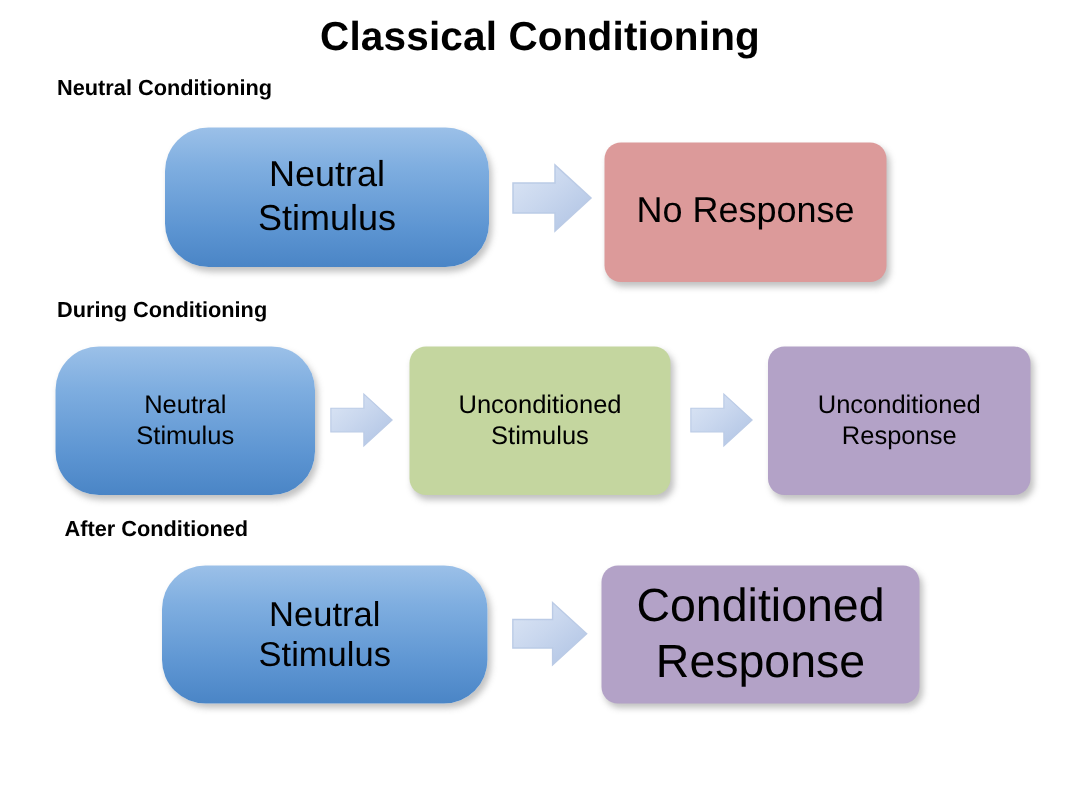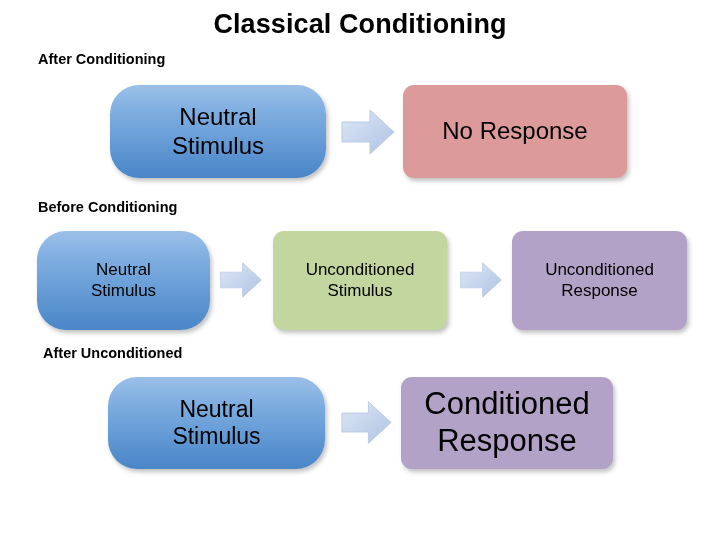--- a/index.html
+++ b/index.html
@@ -83,21 +83,21 @@
   .box.purple {
     background: #B3A2C7;
   }
 
   
   #box-ns-1 {
     left: 110px; top: 85px; width: 216px; height: 93px;
     font-size: 24px;
   }
   #box-no-response {
-    left: 403px; top: 85px; width: 224px; height: 93px;
+    left: 403px; top: 95px; width: 188px; height: 93px;
     font-size: 24px;
   }
 
   
   #box-ns-2 {
     left: 37px; top: 231px; width: 173px; height: 99px;
     font-size: 17px;
   }
   #box-ucs {
     left: 273px; top: 231px; width: 174px; height: 99px;
@@ -128,21 +128,21 @@
   #arrow-3 { left: 459px; top: 258px; width: 44px; height: 44px; }
   #arrow-4 { left: 340px; top: 396px; width: 53px; height: 53px; }
 </style>
 </head>
 <body>
 
 <div class="slide">
 
   <div class="title">Classical Conditioning</div>
 
-  <div class="section-label" id="label-before">After Conditioning</div>
+  <div class="section-label" id="label-before">Neutral Conditioning</div>
 
   <div class="box blue" id="box-ns-1">
     <span class="box-text">Neutral
 Stimulus</span>
   </div>
 
   <svg class="arrow" id="arrow-1" viewBox="0 0 56 56">
     <defs>
       <linearGradient id="ag1" x1="0" y1="0" x2="1" y2="1">
         <stop offset="0%" stop-color="#DCE6F5"></stop>
@@ -150,21 +150,21 @@
         <stop offset="100%" stop-color="#AEC2E3"></stop>
       </linearGradient>
     </defs>
     <path d="M2,18 L30,18 L30,6 L54,28 L30,50 L30,38 L2,38 Z" fill="url(#ag1)" stroke="#BBCBE6" stroke-width="1"></path>
   </svg>
 
   <div class="box rose" id="box-no-response">
     <span class="box-text">No Response</span>
   </div>
 
-  <div class="section-label" id="label-during">Before Conditioning</div>
+  <div class="section-label" id="label-during">During Conditioning</div>
 
   <div class="box blue" id="box-ns-2">
     <span class="box-text">Neutral
 Stimulus</span>
   </div>
 
   <svg class="arrow" id="arrow-2" viewBox="0 0 56 56">
     <defs>
       <linearGradient id="ag2" x1="0" y1="0" x2="1" y2="1">
         <stop offset="0%" stop-color="#DCE6F5"></stop>
@@ -189,21 +189,21 @@
       </linearGradient>
     </defs>
     <path d="M2,18 L30,18 L30,6 L54,28 L30,50 L30,38 L2,38 Z" fill="url(#ag3)" stroke="#BBCBE6" stroke-width="1"></path>
   </svg>
 
   <div class="box purple" id="box-ucr">
     <span class="box-text">Unconditioned
 Response</span>
   </div>
 
-  <div class="section-label" id="label-after">After Unconditioned</div>
+  <div class="section-label" id="label-after">After Conditioned</div>
 
   <div class="box blue" id="box-ns-3">
     <span class="box-text">Neutral
 Stimulus</span>
   </div>
 
   <svg class="arrow" id="arrow-4" viewBox="0 0 56 56">
     <defs>
       <linearGradient id="ag4" x1="0" y1="0" x2="1" y2="1">
         <stop offset="0%" stop-color="#DCE6F5"></stop>

